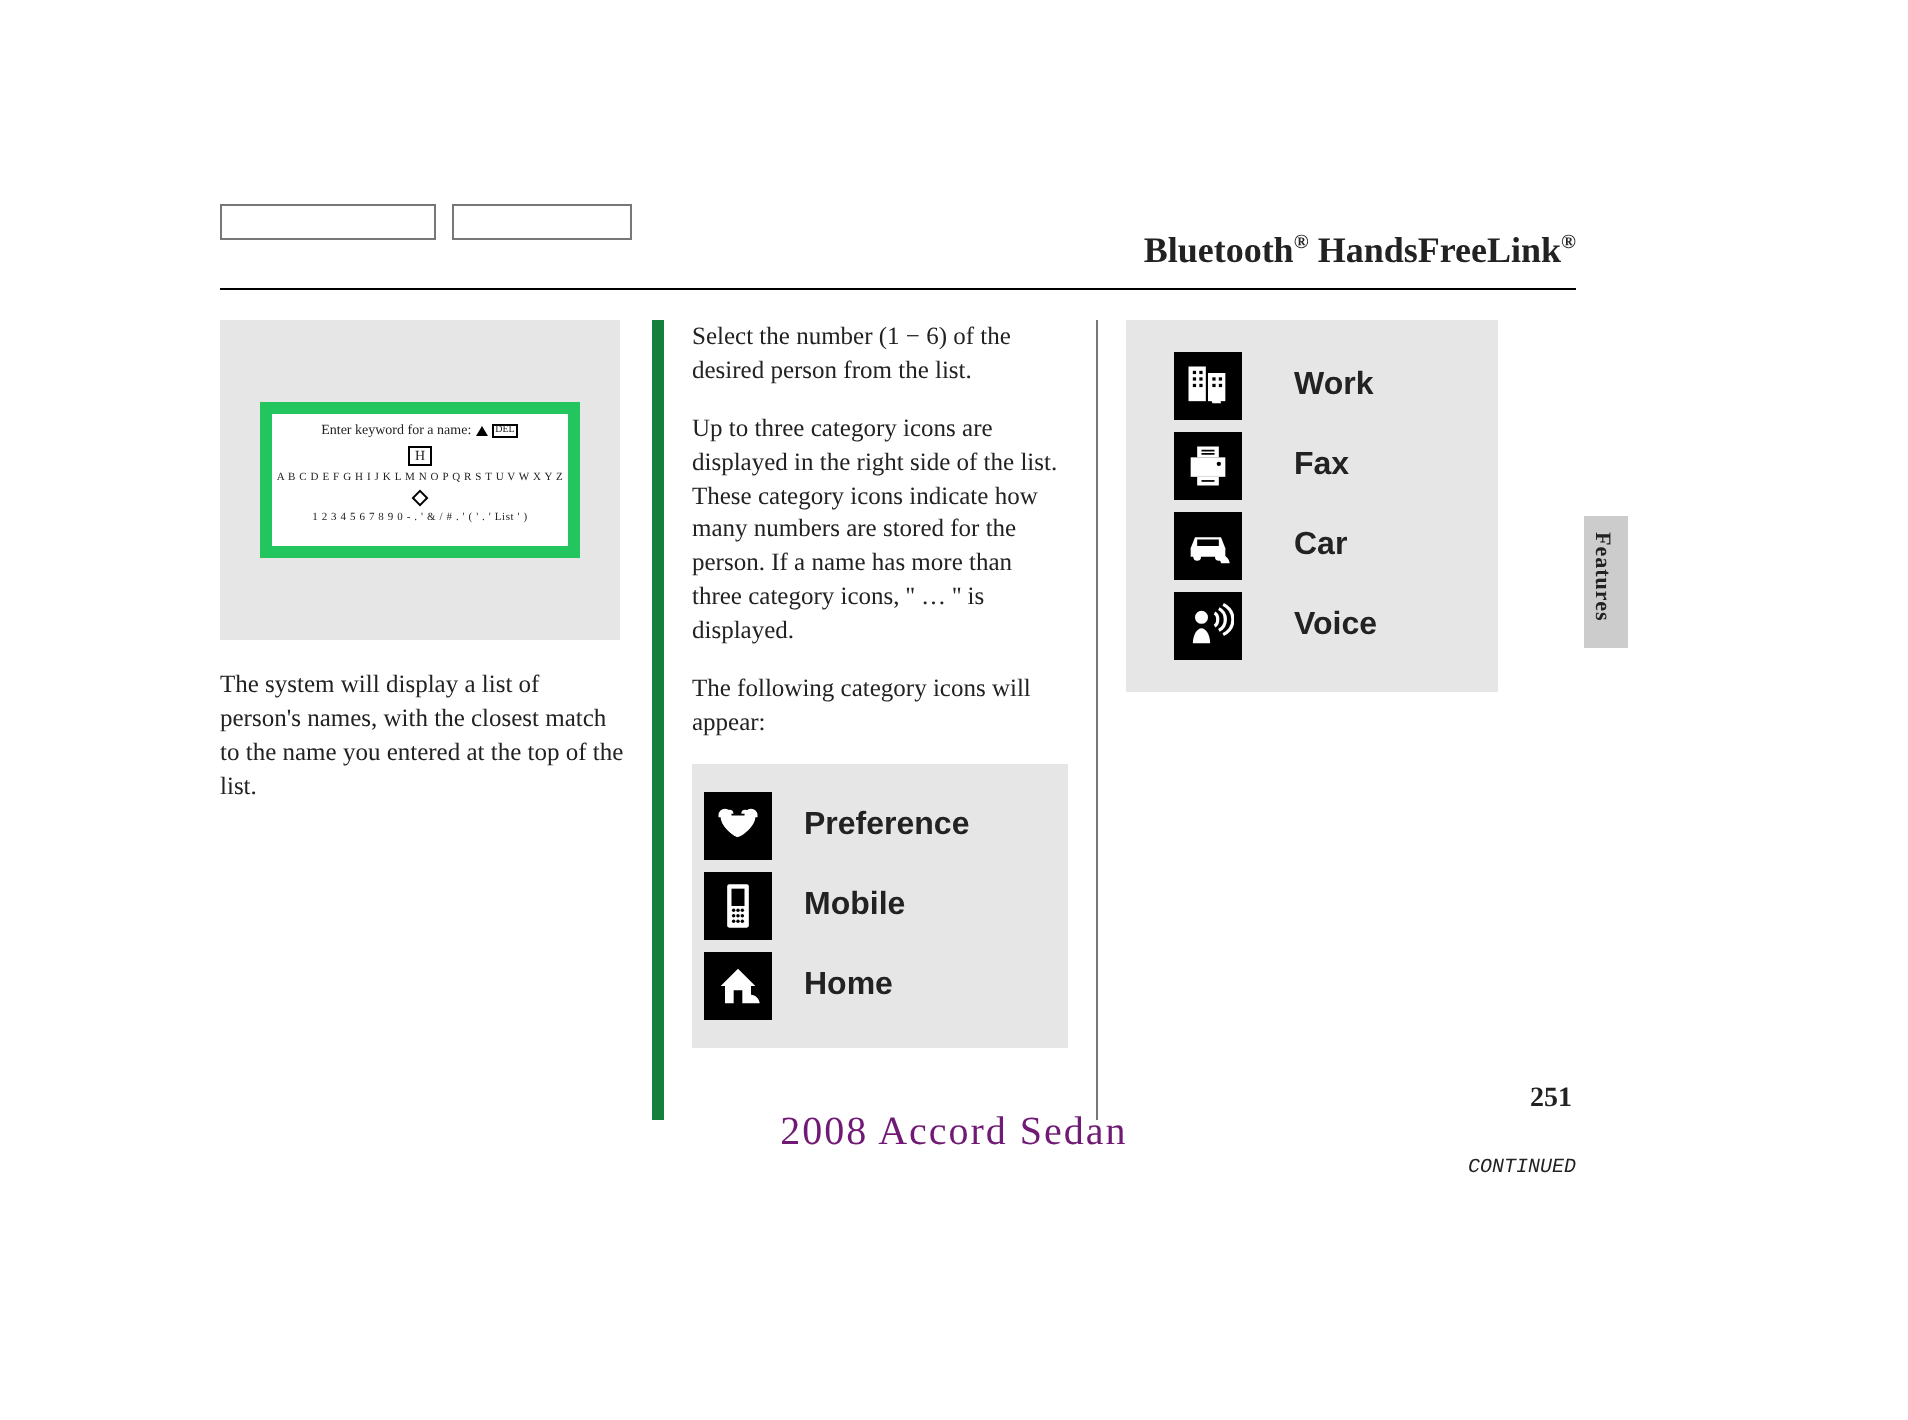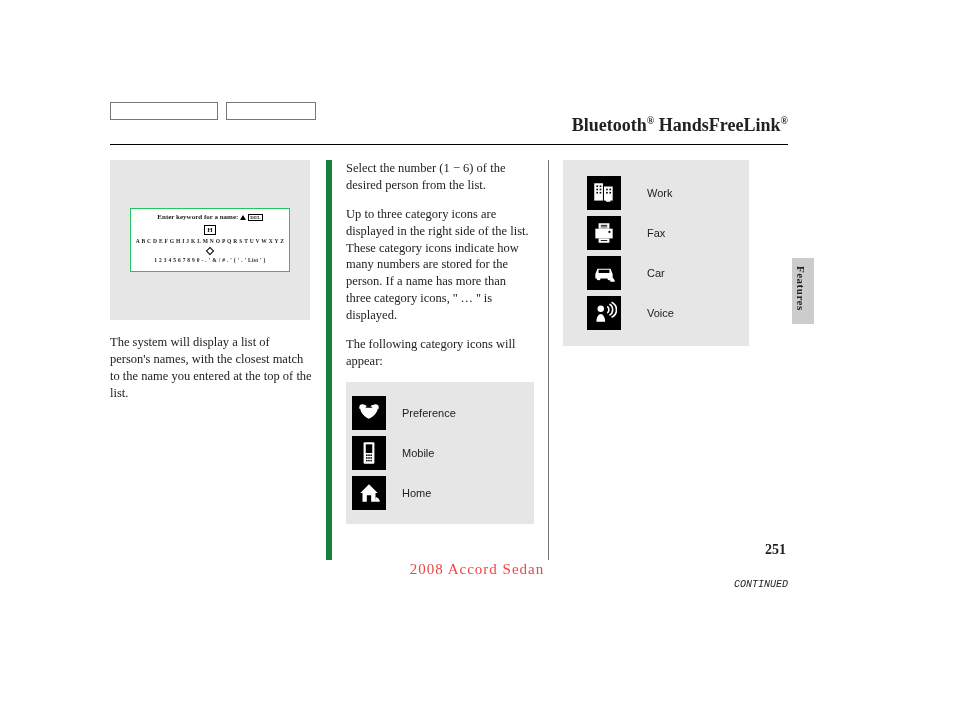--- a/index.html
+++ b/index.html
@@ -12,45 +12,45 @@
   .header { position: absolute; top: 115px; right: 166px; font-weight: bold; font-size: 18px; font-family: Georgia, serif; }
   .header sup { font-size: 10px; vertical-align: super; }
   .hr { position: absolute; top: 144px; left: 110px; right: 166px; border-top: 1.5px solid #000; }
 
   .columns { position: absolute; top: 160px; left: 110px; right: 166px; bottom: 150px; display: flex; }
   .col1 { width: 216px; padding-right: 14px; }
   .col2 { width: 222px; border-left: 6px solid #15803d; padding: 0 14px; }
   .col3 { flex: 1; border-left: 1px solid #777; padding-left: 14px; position: relative; }
 
   .screen-box { width: 200px; height: 160px; background: #e6e6e6; position: relative; margin-bottom: 14px; display:flex; align-items:center; justify-content:center; }
-  .screen-inner { width: 160px; height: 64px; background: #fff; border: 1px solid #22c55e; font-size: 6px; text-align: center; padding-top: 4px; position: relative; font-weight: bold; }
+  .screen-inner { width: 160px; height: 78px; background: #fff; border: 6px solid #22c55e; font-size: 6px; text-align: center; padding-top: 4px; position: relative; }
   .screen-inner .kw { font-size: 7px; margin-bottom: 4px; display:flex; justify-content:center; gap:2px; align-items:center;}
   .tri { display:inline-block; width:0;height:0;border-left:3px solid transparent;border-right:3px solid transparent;border-bottom:5px solid #000;}
   .hbox { display:inline-block; border:1px solid #000; padding:0 2px; font-size:7px; margin-bottom:3px;}
   .arc { font-size:5.5px; letter-spacing:0.3px; line-height:1.4; }
   .diamond { display:inline-block; width:6px;height:6px; border:1px solid #000; transform:rotate(45deg); margin:2px 0;}
 
   p.body { font-size: 12.5px; line-height: 1.35; margin-bottom: 12px; font-family: 'Century Schoolbook', Georgia, serif; }
 
   .icon-section { background: #e6e6e6; padding: 8px 6px; }
   .icon-row { display: flex; align-items: center; gap: 16px; margin: 6px 0; }
   .icon { width: 34px; height: 34px; background: #000; display: flex; align-items: center; justify-content: center; flex-shrink: 0; }
   .icon svg { width: 26px; height: 26px; }
-  .icon-label { font-size: 11px; font-weight: normal; font-family: Arial, sans-serif; }
+  .icon-label { font-size: 16px; font-weight: bold; font-family: Arial, sans-serif; }
 
   .col3 .icon-section { background: #e6e6e6; padding: 10px 8px 10px 24px; width: 186px; }
   .col3 .icon-row { gap: 26px; }
 
   .continued { position: absolute; right: 0; bottom: -30px; font-style: italic; font-size: 10px; font-family: Liberation Mono, monospace; }
 
   .side-tab { position: absolute; right: 140px; top: 258px; width: 22px; height: 66px; background: #ccc; }
   .side-label { position: absolute; right: 147px; top: 266px; font-size: 11px; font-weight: bold; writing-mode: vertical-rl; font-family: Georgia, serif; letter-spacing: 0.5px; }
 
   .page-num { position: absolute; right: 168px; top: 542px; font-weight: bold; font-size: 14px; }
-  .footer { position: absolute; bottom: 132px; left: 0; right: 0; text-align: center; font-size: 15px; letter-spacing: 1px; color: #ef4444; }
+  .footer { position: absolute; bottom: 132px; left: 0; right: 0; text-align: center; font-size: 20px; letter-spacing: 1px; color: #701a75; }
 </style>
 </head>
 <body>
 
 <div class="page">
 
   <div class="top-boxes">
     <div class="top-box tb1"></div>
     <div class="top-box tb2"></div>
   </div>

